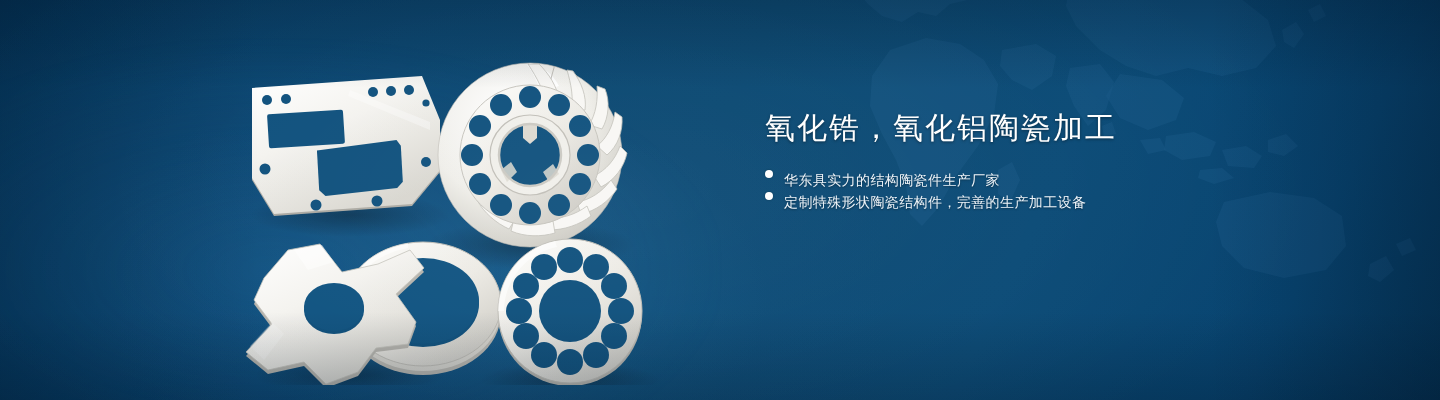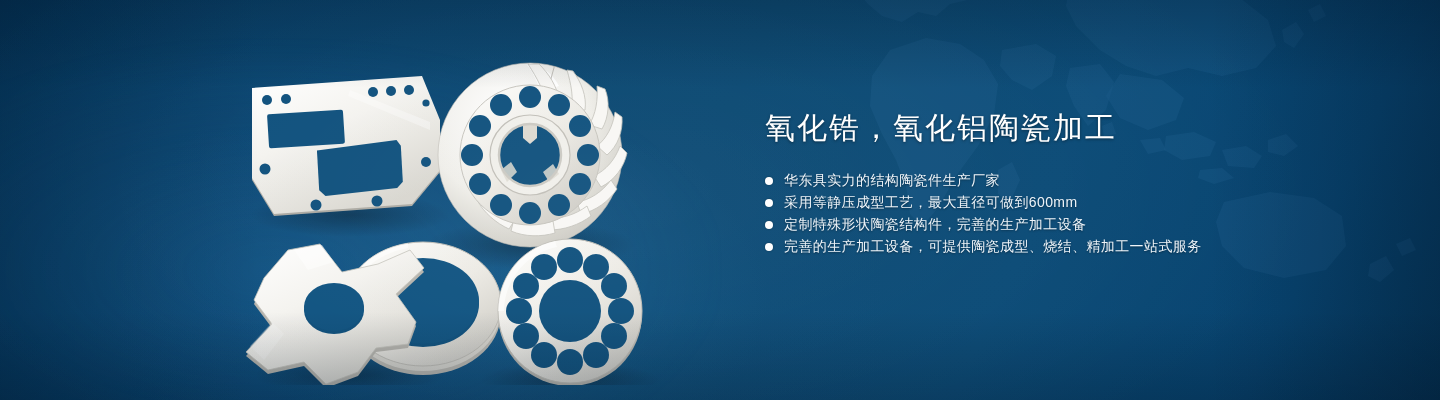--- a/index.html
+++ b/index.html
@@ -44,21 +44,21 @@
   .products svg{display:block;}
   
   .textblock{position:absolute;left:765px;top:108px;width:620px;}
   .headline{
     color:#ffffff;font-size:30px;line-height:40px;letter-spacing:2px;
     font-weight:400;white-space:nowrap;
     text-shadow:0 1px 3px rgba(0,0,0,0.42);
   }
   .bullets{margin:0;padding:0;list-style:none;margin-top:22px;}
   .bullet{
-    display:flex;align-items:center;height:21px;margin-bottom:1px;
+    display:flex;align-items:flex-start;height:21px;margin-bottom:1px;
   }
   .dot{
     width:8px;height:8px;border-radius:50%;background:#ffffff;
     flex:0 0 8px;margin-right:11px;
     box-shadow:0 0 2px rgba(0,0,0,0.3);
   }
   .btxt{
     color:#eef4f9;font-size:14px;line-height:21px;letter-spacing:.4px;
     white-space:nowrap;text-shadow:0 1px 2px rgba(0,0,0,0.38);
   }
@@ -272,26 +272,18 @@
 
   <div class="textblock">
     <div class="headline">氧化锆，氧化铝陶瓷加工</div>
     <ul class="bullets">
       <li class="bullet">
         <span class="dot"></span>
         <span class="btxt">华东具实力的结构陶瓷件生产厂家</span>
       </li>
       <li class="bullet">
         <span class="dot"></span>
-        <span class="btxt">采用等静压成型工艺，最大直径可做到600mm</span>
-      </li>
-      <li class="bullet">
-        <span class="dot"></span>
         <span class="btxt">定制特殊形状陶瓷结构件，完善的生产加工设备</span>
-      </li>
-      <li class="bullet">
-        <span class="dot"></span>
-        <span class="btxt">完善的生产加工设备，可提供陶瓷成型、烧结、精加工一站式服务</span>
       </li>
     </ul>
   </div>
 
 </div>
 
 </body></html>

